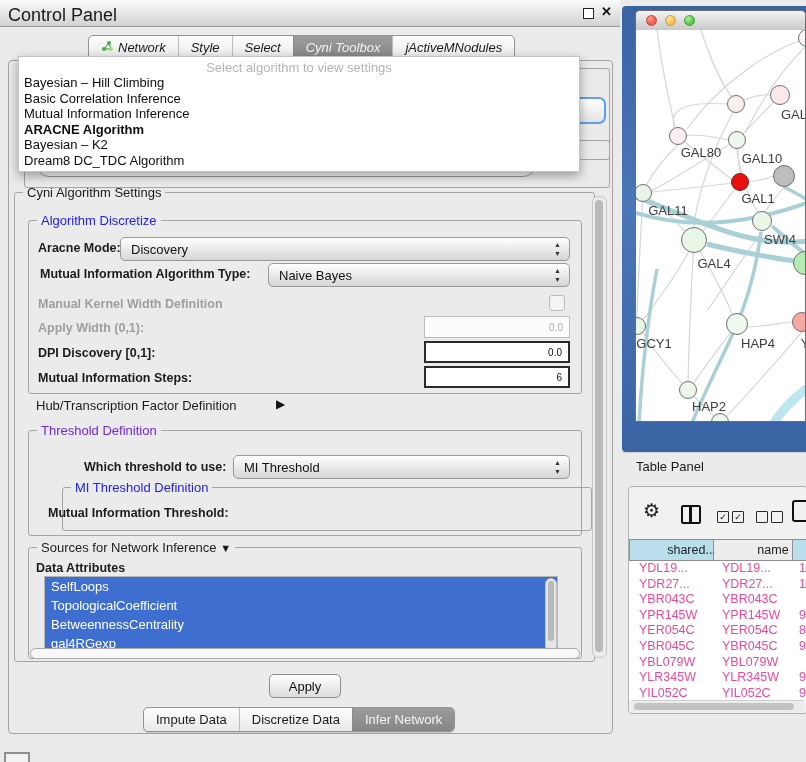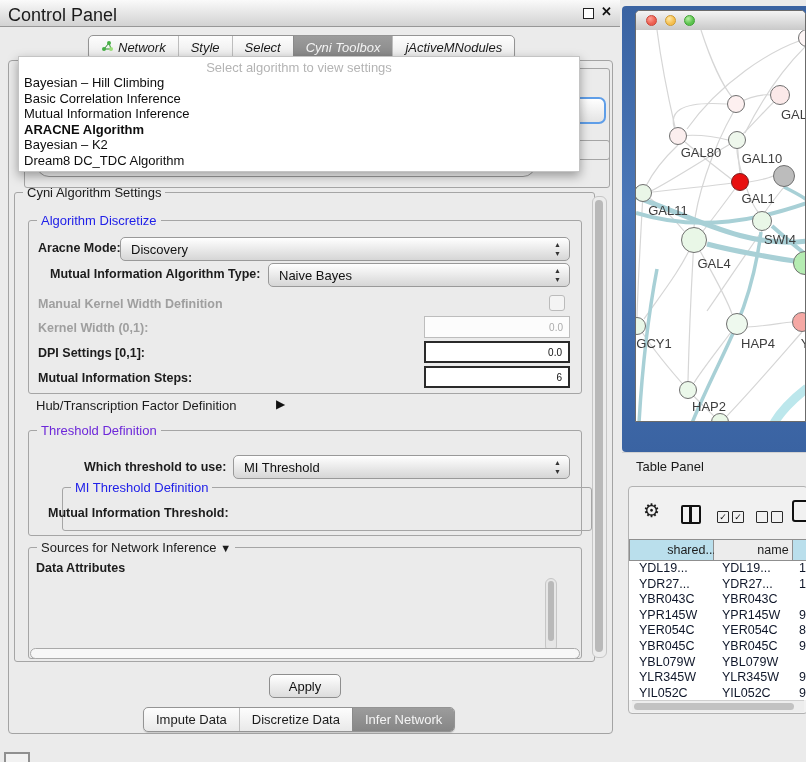--- a/index.html
+++ b/index.html
@@ -89,21 +89,21 @@
   .cb{position:absolute;top:24px;width:10px;height:10px;border:1.5px solid #2a2a2a;border-radius:1px;
     font-size:9px;line-height:10px;text-align:center;color:#111;cursor:pointer;}
   .docico{position:absolute;left:163px;top:13px;width:18px;height:18px;border:2.5px solid #111;border-radius:3px;background:#f1f1f1;cursor:pointer;}
   .thead{position:absolute;left:0;top:52px;width:220px;height:22px;display:flex;}
   .th{box-sizing:border-box;border:1px solid #8f8f8f;border-left:none;background:#ececec;
     font-size:12.5px;color:#1c1c1c;display:flex;align-items:center;justify-content:center;cursor:pointer;padding-left:40px;}
   .th:first-child{border-left:1px solid #8f8f8f;}
   .th.hl{background:#badfec;}
   .tbody{position:absolute;left:0;top:74px;width:220px;height:139px;overflow:hidden;background:#fff;}
   .trow{display:flex;height:15.6px;cursor:pointer;}
-  .td{font-size:12.5px;color:#0f172a;line-height:15.6px;white-space:nowrap;overflow:hidden;box-sizing:border-box;}
+  .td{font-size:12.5px;color:#ec4899;line-height:15.6px;white-space:nowrap;overflow:hidden;box-sizing:border-box;}
   .hscroll2{position:absolute;left:3px;top:213px;width:172px;height:11px;background:#ededed;border-top:1px solid #cfcfcf;}
   .hthumb{position:absolute;left:2px;top:2px;width:160px;height:7px;background:#c2c2c2;border-radius:4px;}
 </style>
 </head>
 <body>
 
 <div class="page">
 
   <section class="cp">
     <div class="cp-titlebar">
@@ -166,32 +166,32 @@
     </div>
 
     <div class="group" style="left:28px;top:220px;width:552px;height:172px;">
       <span class="legend blue">Algorithm Discretize</span>
     </div>
     <span class="lbl" style="left:38px;top:241px;">Aracne Mode:</span>
     <div class="combo" style="left:120px;top:237px;width:450px;">
       <span>Discovery</span>
       <span class="arr">▲<br>▼</span>
     </div>
-    <span class="lbl" style="left:50px;top:267px;">Mutual Information Algorithm Type:</span>
+    <span class="lbl" style="left:40px;top:267px;">Mutual Information Algorithm Type:</span>
     <div class="combo" style="left:268px;top:263px;width:302px;">
       <span>Naive Bayes</span>
       <span class="arr">▲<br>▼</span>
     </div>
     <span class="lbl dis" style="left:38px;top:297px;">Manual Kernel Width Definition</span>
     <div class="chk" style="left:549px;top:295px;"></div>
-    <span class="lbl dis" style="left:38px;top:321px;">Kernel Width (0,1):</span>
+    <span class="lbl dis" style="left:38px;top:321px;">Apply Width (0,1):</span>
     <div class="field dis" style="left:424px;top:316px;width:146px;height:22px;">
       <span>0.0</span>
     </div>
-    <span class="lbl" style="left:38px;top:346px;">DPI Settings [0,1]:</span>
+    <span class="lbl" style="left:38px;top:346px;">DPI Discovery [0,1]:</span>
     <div class="field strong" style="left:424px;top:341px;width:146px;height:22px;">
       <span>0.0</span>
     </div>
     <span class="lbl" style="left:38px;top:371px;">Mutual Information Steps:</span>
     <div class="field strong" style="left:424px;top:366px;width:146px;height:22px;">
       <span>6</span>
     </div>
 
     <span class="lbl plain" style="left:36px;top:398px;">Hub/Transcription Factor Definition</span>
     <span class="abs" style="left:276px;top:397px;font-size:12px;color:#111;">▶</span>
@@ -209,20 +209,26 @@
     </div>
     <span class="lbl" style="left:48px;top:506px;text-align:right;">Mutual Information Threshold:</span>
 
     <div class="group" style="left:28px;top:547px;width:552px;height:110px;">
       <span class="legend">
         <span>Sources for Network Inference</span>
         <span style="font-size:11px;">▼</span>
       </span>
     </div>
     <span class="lbl" style="left:36px;top:561px;">Data Attributes</span>
+    <div class="attr-list">
+        <div class="attr-item">SelfLoops</div>
+        <div class="attr-item">TopologicalCoefficient</div>
+        <div class="attr-item">BetweennessCentrality</div>
+        <div class="attr-item">gal4RGexp</div>
+      </div>
     <div class="vtrack" style="left:545px;top:578px;width:10px;height:72px;background:#e6e6e6;">
       <div class="vthumb" style="left:1.5px;top:2px;width:6px;height:60px;"></div>
     </div>
     <div class="hpill" style="left:30px;top:648px;width:548px;height:9px;"></div>
 
     <div class="btn" style="left:269px;top:674px;width:70px;height:22px;">
       <span>Apply</span>
     </div>
     <div class="seg" style="left:143px;top:707px;">
         <div class="seg-tab">

